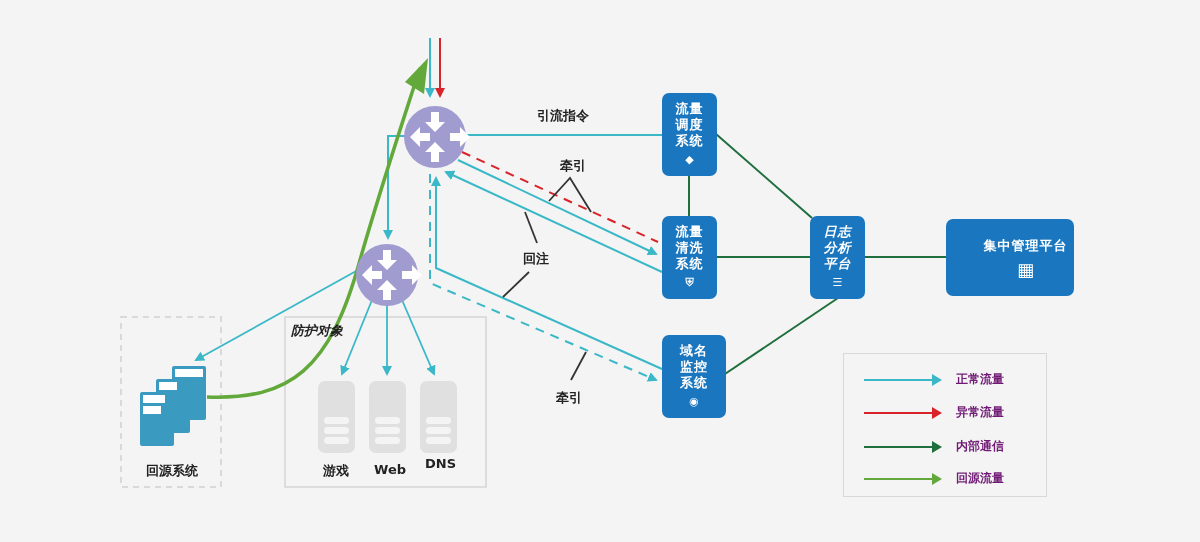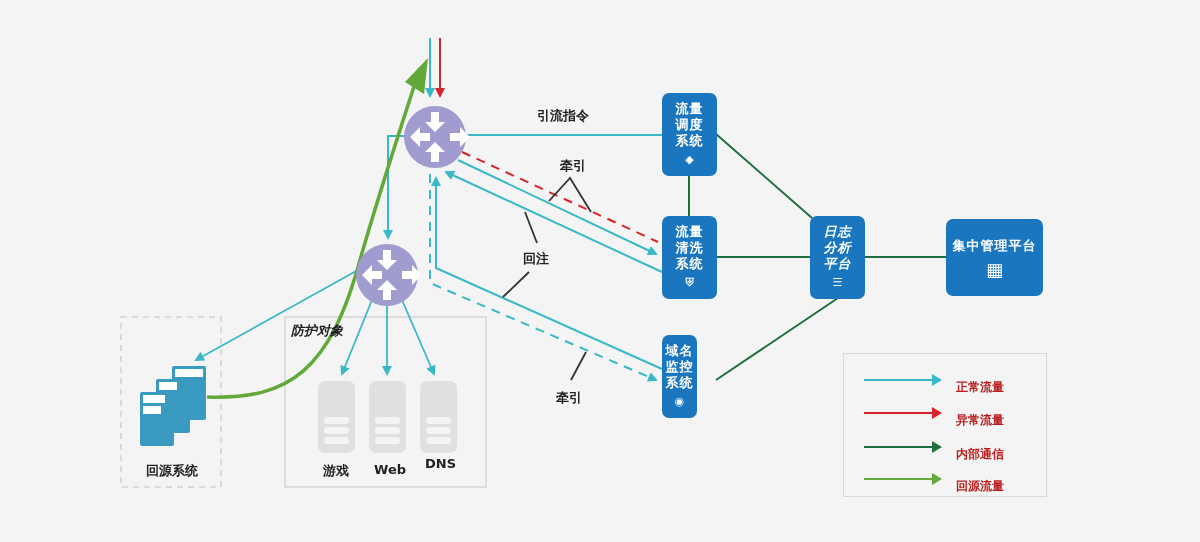--- a/index.html
+++ b/index.html
@@ -6,21 +6,21 @@
   body{width:1200px;height:542px;position:relative;overflow:hidden;font-family:"DejaVu Sans",sans-serif;}
   svg{position:absolute;left:0;top:0;}
   .lbl{position:absolute;font-size:13px;font-weight:bold;color:#222;white-space:nowrap;}
   .box{position:absolute;background:#1a76be;border-radius:7px;color:#fff;font-size:13px;font-weight:bold;text-align:center;display:flex;flex-direction:column;align-items:center;justify-content:center;line-height:16px;}
   .box .t{letter-spacing:1px;}
   .box .ic{margin-top:3px;color:#fff;font-size:11px;}
   .legend{position:absolute;left:843px;top:353px;width:202px;height:142px;border:1.5px solid #d8d8d8;}
   .leg-row{position:absolute;left:20px;height:14px;}
   .leg-row .ln{position:absolute;left:0;top:6px;width:70px;height:2px;}
   .leg-row .ah{position:absolute;left:68px;top:1px;width:0;height:0;border-top:6px solid transparent;border-bottom:6px solid transparent;border-left:10px solid;}
-  .leg-row .tx{position:absolute;left:92px;top:-2px;font-size:12px;font-weight:bold;color:#b91c1c;white-space:nowrap;margin-top:8px;}
+  .leg-row .tx{position:absolute;left:92px;top:-2px;font-size:12px;font-weight:bold;color:#701a75;white-space:nowrap;}
 </style>
 </head>
 <body>
 
 <svg width="1200" height="542" viewBox="0 0 1200 542">
   <defs>
     <marker id="aC" markerWidth="10" markerHeight="10" refX="8" refY="5" orient="auto" markerUnits="userSpaceOnUse">
         <path d="M0,0 L10,5 L0,10 z" fill="#3ab8c8"></path>
       </marker>
     <marker id="aR" markerWidth="10" markerHeight="10" refX="8" refY="5" orient="auto" markerUnits="userSpaceOnUse">
@@ -140,33 +140,33 @@
   <span class="t">调度</span>
   <span class="t">系统</span>
   <span class="ic">◆</span>
 </div>
 <div class="box" style="left:662px;top:216px;width:55px;height:83px;">
   <span class="t">流量</span>
   <span class="t">清洗</span>
   <span class="t">系统</span>
   <span class="ic">⛨</span>
 </div>
-<div class="box" style="left:662px;top:335px;width:35px;height:83px;">
+<div class="box" style="left:662px;top:335px;width:64px;height:83px;">
   <span class="t">域名</span>
   <span class="t">监控</span>
   <span class="t">系统</span>
   <span class="ic">◉</span>
 </div>
 <div class="box" style="left:810px;top:216px;width:55px;height:83px;font-style:italic;">
   <span class="t">日志</span>
   <span class="t">分析</span>
   <span class="t">平台</span>
   <span class="ic">☰</span>
 </div>
-<div class="box" style="left:946px;top:219px;width:97px;height:77px;">
+<div class="box" style="left:946px;top:219px;width:97px;height:77px;padding-left:31px;">
   <span class="t">集中管理平台</span>
   <span class="ic" style="margin-top:8px;font-size:18px;">▦</span>
 </div>
 
 <div class="legend">
   <div class="leg-row" style="top:19px;">
     <div class="ln" style="background:#3ab8c8;"></div>
       <div class="ah" style="border-left-color:#3ab8c8;"></div>
     <span class="tx">正常流量</span>
   </div>

